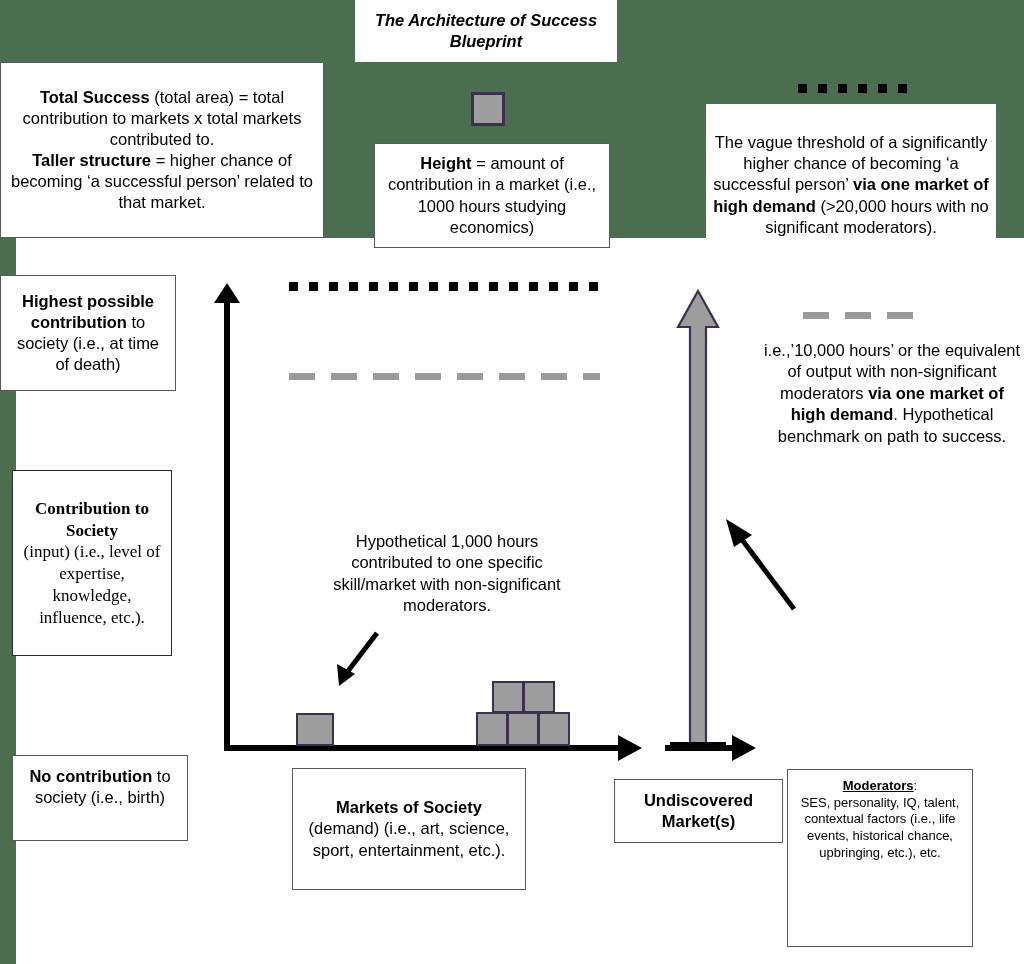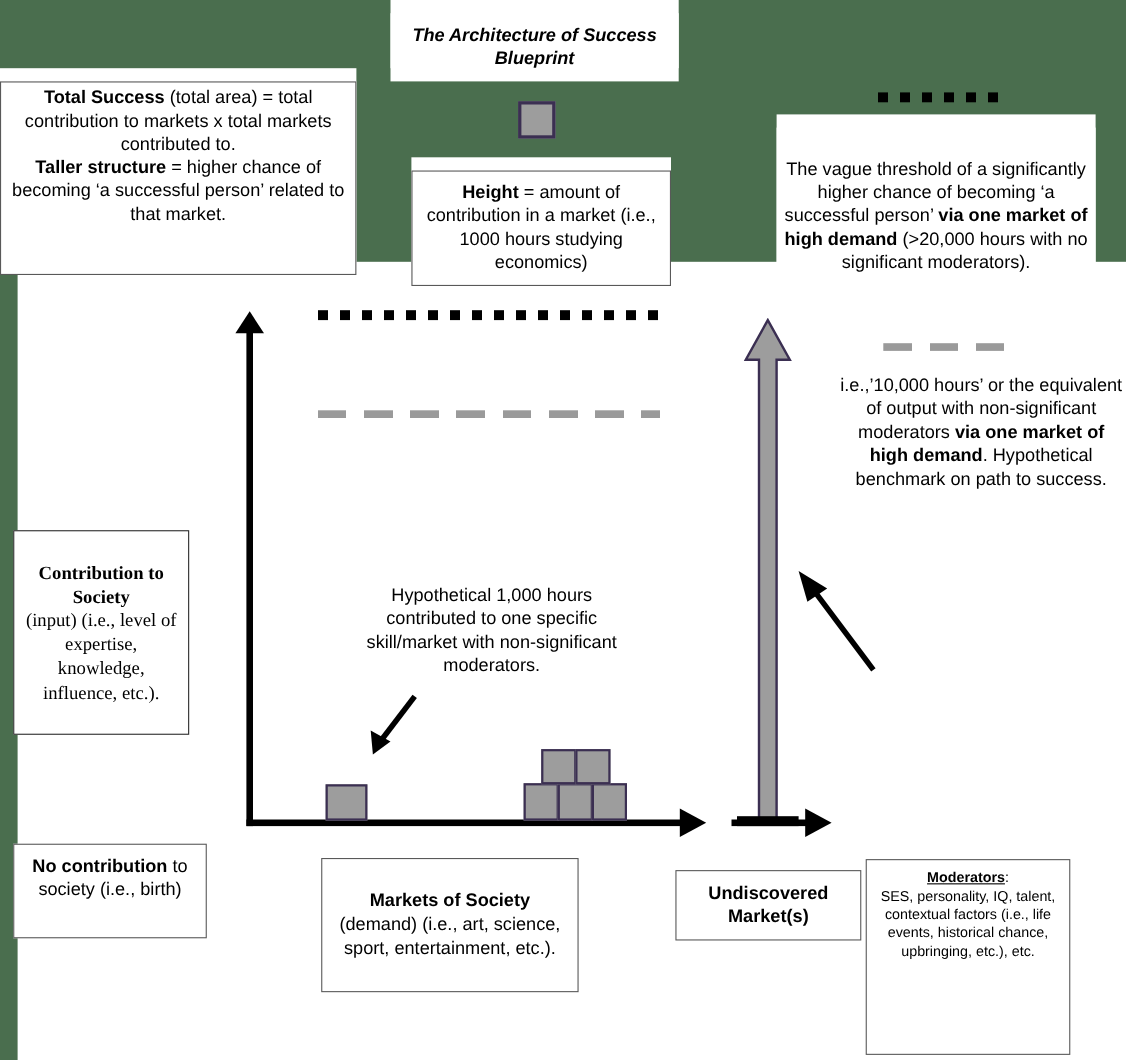--- a/index.html
+++ b/index.html
@@ -58,21 +58,20 @@
   }
 
   .box {
     position: absolute;
     box-sizing: border-box;
     background: #ffffff;
     border: 1px solid #7f7f7f;
     text-align: center;
     line-height: 1.28;
     color: #000000;
-    margin-top: 12px;
   }
   .box.noborder { border: none; }
   .box.dark { border: 1px solid #4d4d4d; }
 
   .txt {
     position: absolute;
     text-align: center;
     line-height: 1.3;
     color: #000;
   }
@@ -87,21 +86,21 @@
     font-style: italic;
     display: flex; align-items: center; justify-content: center;
     border: none;
     padding: 0 6px;
   }
 
   
   #total-success-box {
     left: 0px; top: 62px; width: 324px; height: 176px;
     font-size: 16.5px;
-    display: flex; align-items: flex-start; justify-content: center;
+    display: flex; align-items: center; justify-content: center;
     padding: 4px 8px;
     border: 1px solid #595959;
   }
 
   
   #height-box {
     left: 374px; top: 143px; width: 236px; height: 105px;
     font-size: 16.5px;
     display: flex; align-items: center; justify-content: center;
     padding: 2px 8px;
@@ -331,20 +330,25 @@
     </div>
   </div>
 
   <div id="threshold-swatch"></div>
   <div class="box noborder" id="threshold-box">
     <div>
       <span>The vague threshold of a significantly higher chance of becoming ‘a successful person’ </span><b>via one market of high demand</b><span> (&gt;20,000 hours with no significant moderators).</span>
     </div>
   </div>
 
+  <div class="box" id="highest-box">
+    <div>
+      <b>Highest possible contribution</b><span> to society (i.e., at time of death)</span>
+    </div>
+  </div>
 
   <div class="box dark" id="contribution-box">
     <div>
       <b>Contribution to Society</b><br>
       <span>(input) (i.e., level of expertise, knowledge, influence, etc.).</span>
     </div>
   </div>
 
   <div class="box" id="nocontribution-box">
     <div>

